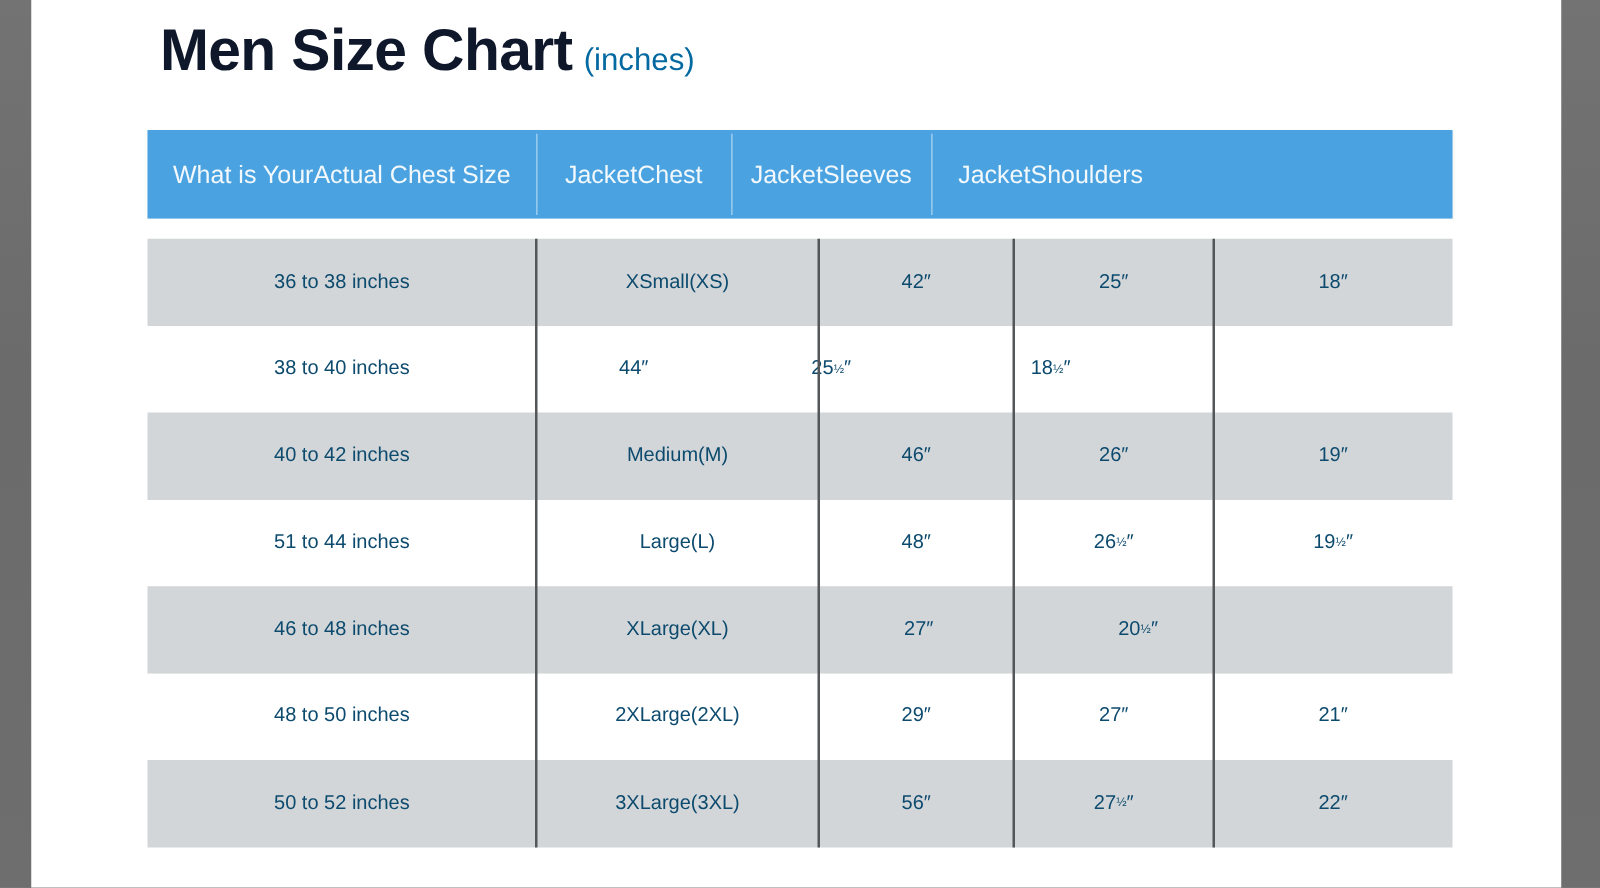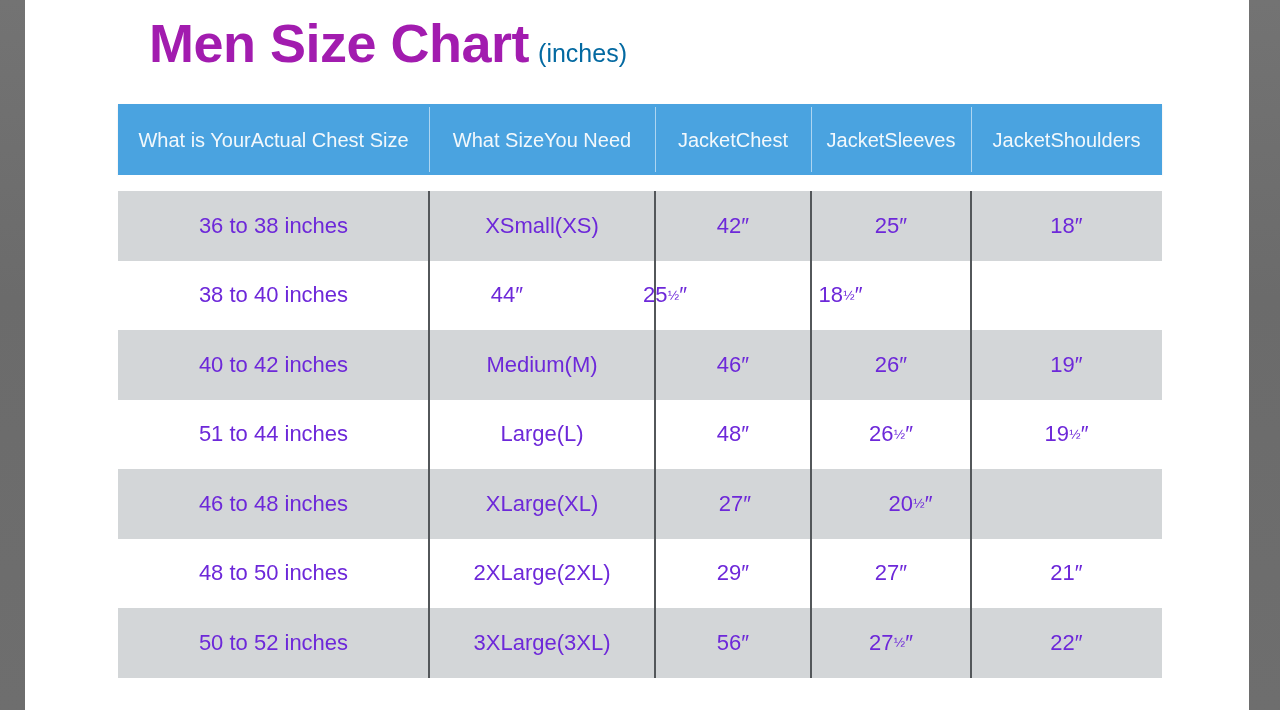--- a/index.html
+++ b/index.html
@@ -42,26 +42,25 @@
 
   
   .title-wrap {
     position: absolute;
     left: 103px;
     top: 16px;
     display: flex;
     align-items: baseline;
   }
   .title-main {
-    font-size: 54px;
+    font-size: 47px;
     font-weight: 700;
-    color: #a21caf;
+    color: #0f172a;
     letter-spacing: -0.5px;
     line-height: 1;
-    margin-left: 21px;
   }
   .title-sub {
     font-size: 25px;
     font-weight: 400;
     color: #0369a1;
     margin-left: 9px;
     line-height: 1;
   }
 
   
@@ -108,22 +107,22 @@
     display: flex;
     height: 69.5px;
     background: #ffffff;
   }
   .data-row.striped { background: #d3d6d8; }
 
   .data-cell {
     display: flex;
     align-items: center;
     justify-content: center;
-    font-size: 22px;
-    color: #6d28d9;
+    font-size: 16px;
+    color: #0c4a6e;
     position: relative;
     text-align: center;
   }
 
   
   .rules {
     position: absolute;
     left: 0; top: 0; right: 0; bottom: 0;
     pointer-events: none;
   }
@@ -162,24 +161,20 @@
       <span class="title-main">Men Size Chart</span>
       <span class="title-sub">(inches)</span>
     </div>
 
     <div class="table">
 
       <div class="header-row">
         <div class="header-cell c1">
           <span>What is Your</span>
           <span>Actual Chest Size</span>
-        </div>
-        <div class="header-cell c2">
-          <span>What Size</span>
-          <span>You Need</span>
         </div>
         <div class="header-cell c3">
           <span>Jacket</span>
           <span>Chest</span>
         </div>
         <div class="header-cell c4">
           <span>Jacket</span>
           <span>Sleeves</span>
         </div>
         <div class="header-cell c5">

